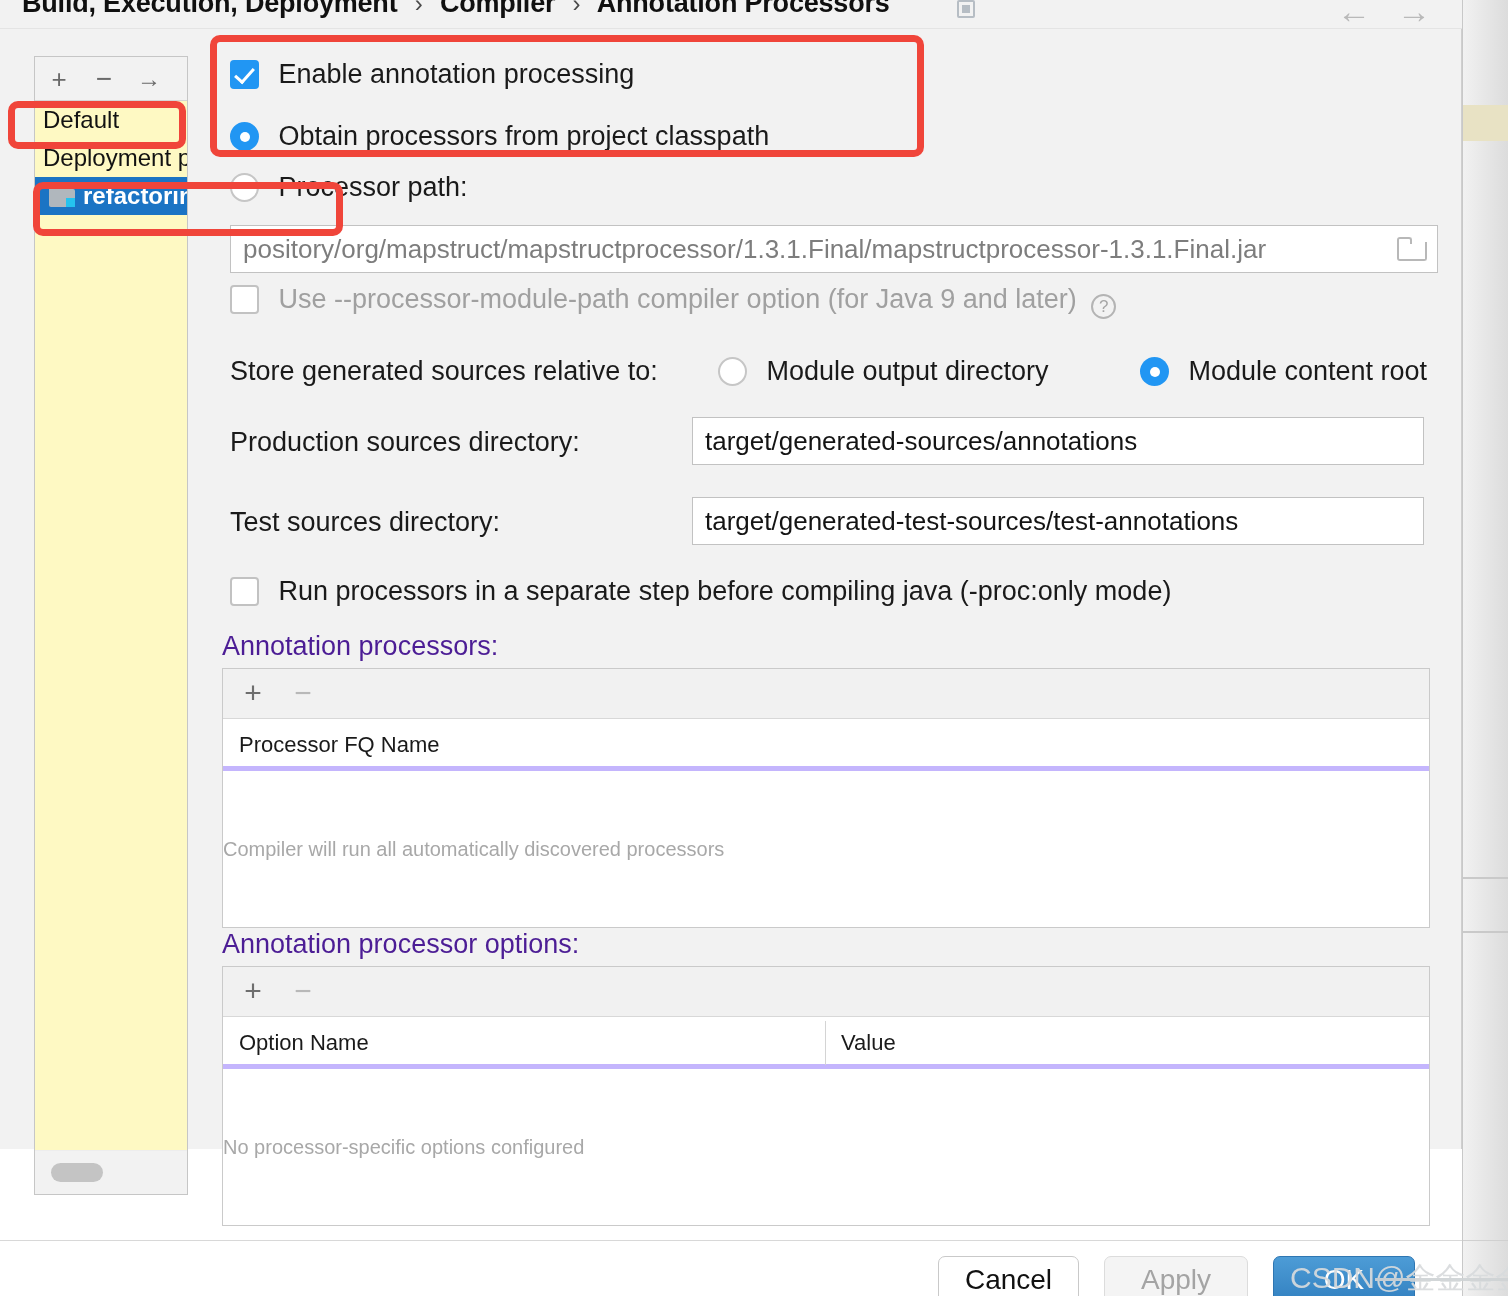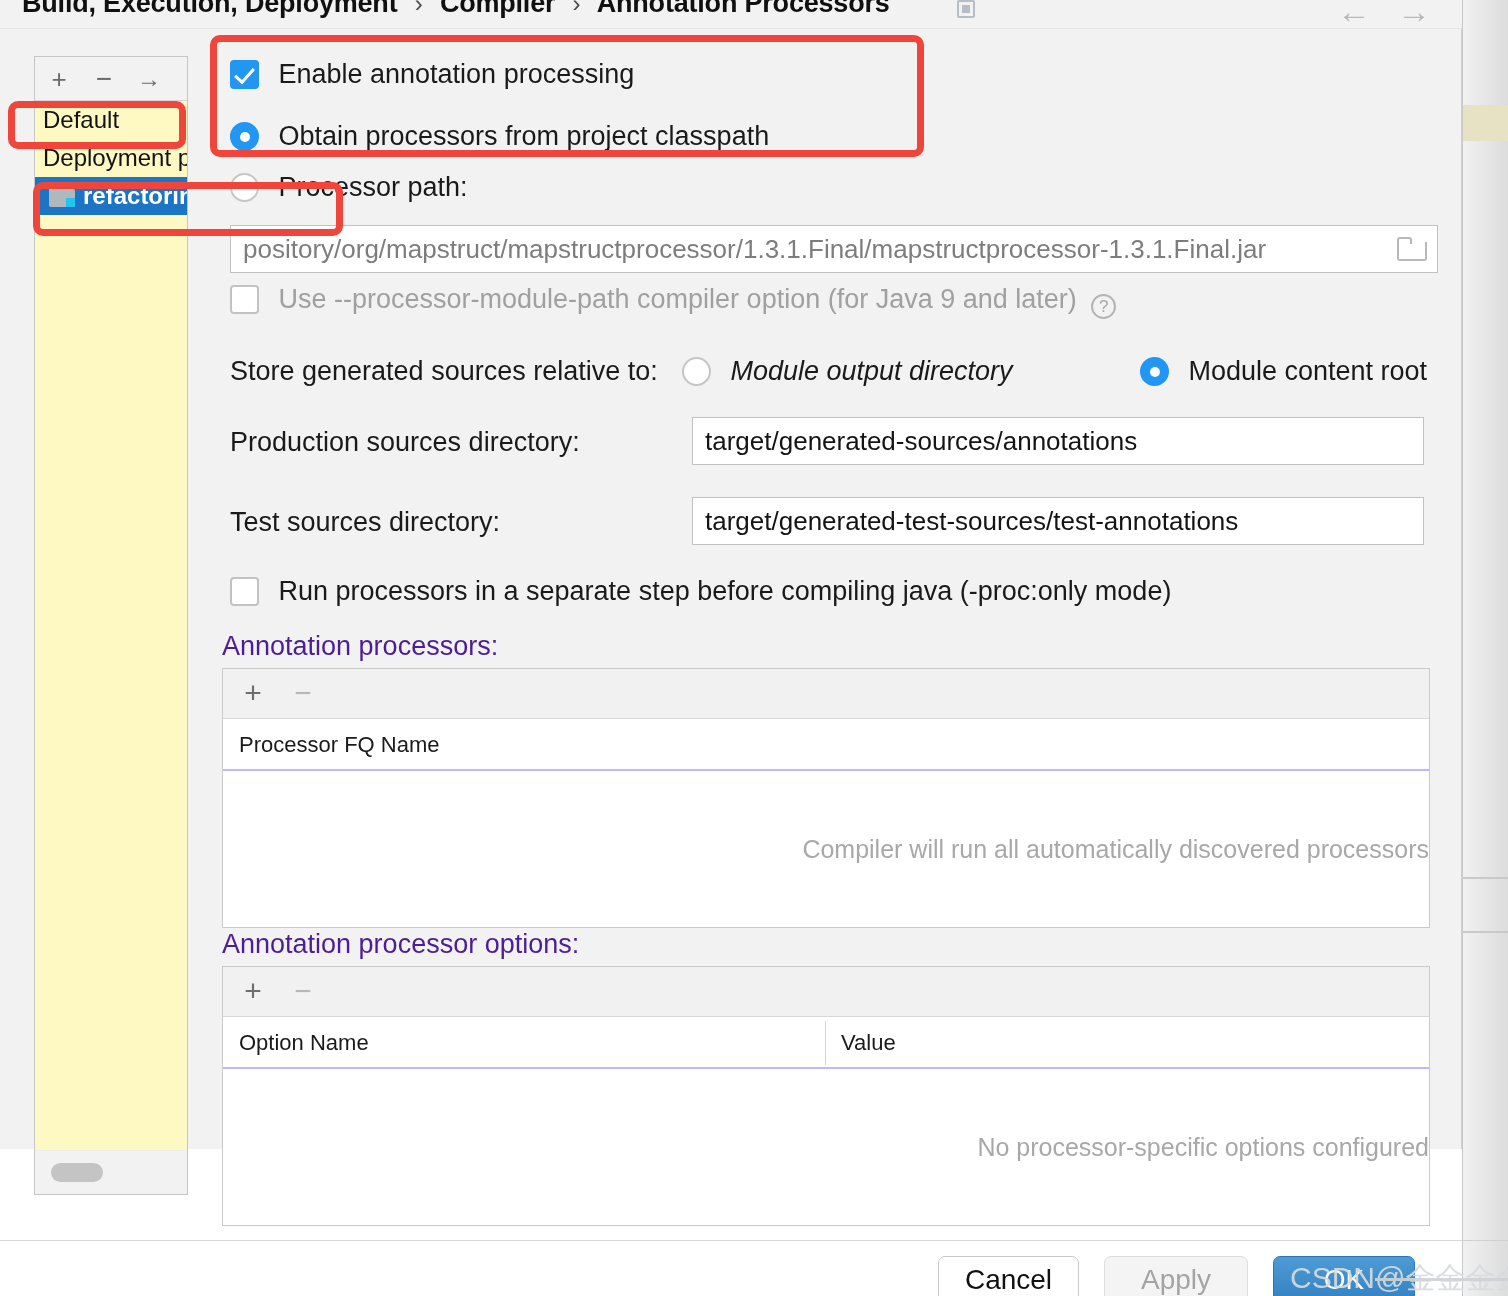--- a/index.html
+++ b/index.html
@@ -219,36 +219,36 @@
     position: relative;
   }
   .tb-plus, .tb-minus {
     position: absolute; top: 8px; color: #6e6e6e;
     font-size: 30px; line-height: 32px; text-align: center; width: 32px;
   }
   .tb-plus { left: 14px; }
   .tb-minus { left: 64px; color: #b8b8b8; font-size: 30px; }
   .tbl-head {
     height: 52px; line-height: 52px;
-    border-bottom: 2px solid #c4b5fd;
+    border-bottom: 5px solid #c4b5fd;
     position: relative; background: #ffffff;
   }
   .th {
     position: absolute; top: 0; font-size: 22px; color: #1a1a1a; padding-left: 16px;
   }
   .th-div {
     position: absolute; top: 4px; width: 1px; height: 44px; background: #d4d4d4;
   }
   .tbl-body {
     position: relative; background: #ffffff;
   }
   .empty-msg {
     position: absolute; left: 0; right: 0; top: 50%;
     transform: translateY(-50%);
-    text-align: right; font-size: 25px; color: #a8a8a8;
+    text-align: left; font-size: 20px; color: #a8a8a8;
   }
 
   
   #footer-rule {
     position: absolute; left: 0; top: 1240px; width: 1462px; height: 1px; background: #d8d8d8;
   }
   .btn {
     position: absolute; top: 1256px; height: 48px;
     border-radius: 7px;
     font-size: 28px; text-align: center; line-height: 46px;
@@ -371,21 +371,21 @@
 
       <div class="ctl-row" style="left:8px; top:240px;">
         <span class="cb unchecked"></span>
         <span class="lbl dim">Use --processor-module-path compiler option (for Java 9 and later)</span>
         <span class="help-icon">?</span>
       </div>
 
       <div class="ctl-row" style="left:8px; top:312px;">
         <span class="lbl plain">Store generated sources relative to:</span>
       </div>
-      <div class="ctl-row" style="left:460px; top:312px;font-style:italic;">
+      <div class="ctl-row" style="left:496px; top:312px;">
         <span class="rb off"></span>
         <span class="lbl">Module output directory</span>
       </div>
       <div class="ctl-row" style="left:918px; top:312px;">
         <span class="rb on"></span>
         <span class="lbl">Module content root</span>
       </div>
 
       <div class="ctl-row" style="left:8px; top:383px;">
         <span class="lbl plain">Production sources directory:</span>

